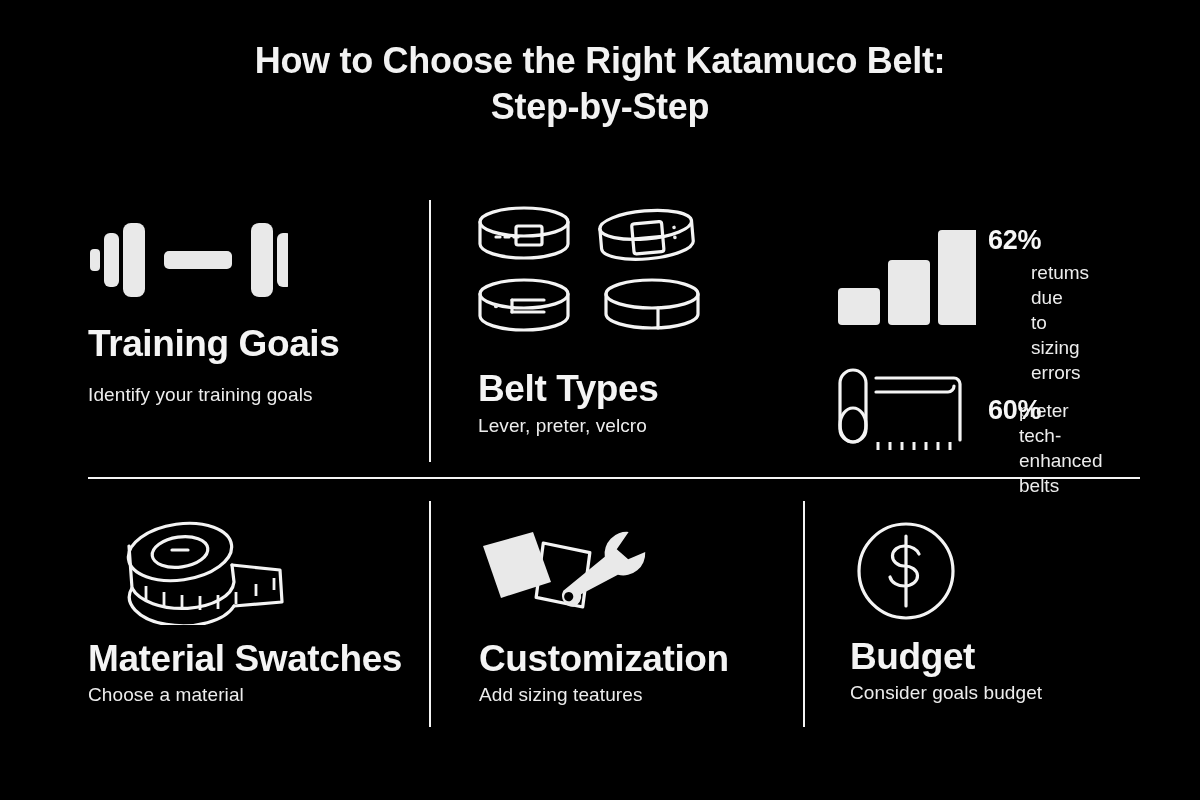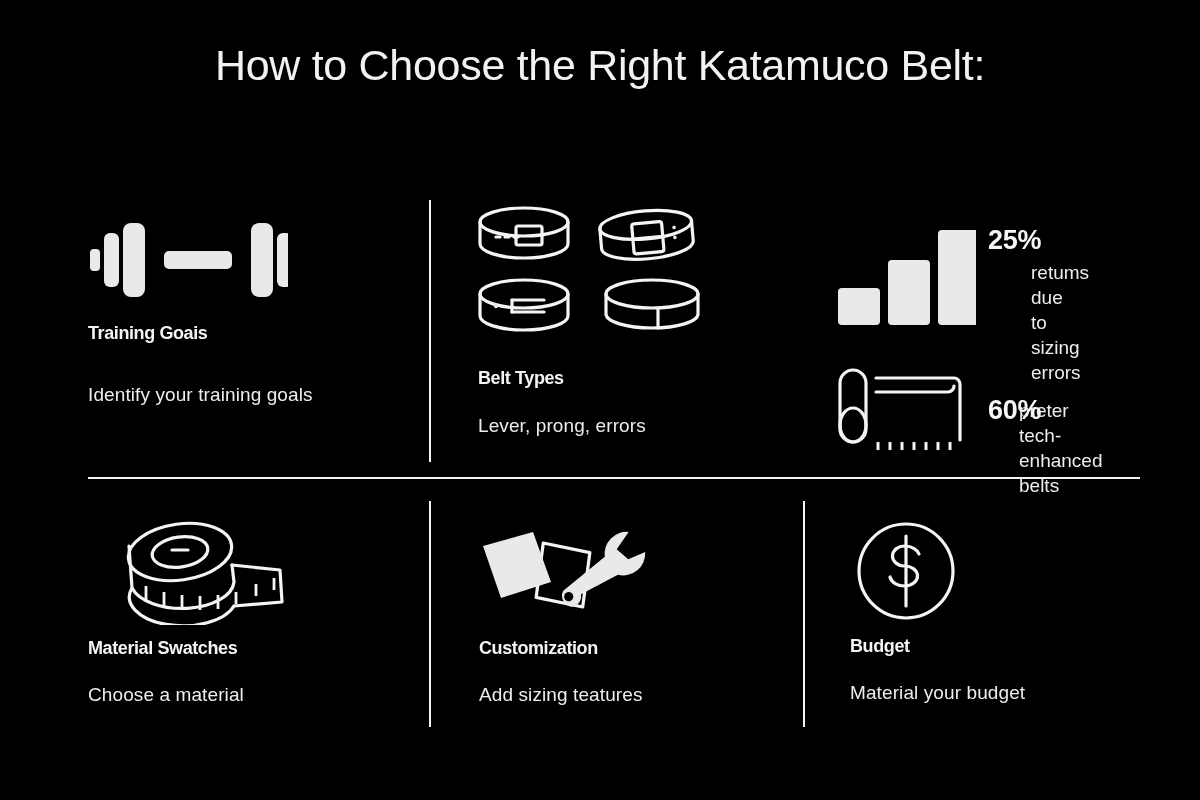--- a/index.html
+++ b/index.html
@@ -9,33 +9,33 @@
     font-family:"Liberation Sans", sans-serif;
     overflow:hidden;
   }
   .canvas { position:relative; width:1200px; height:800px; background:#000; }
 
   
   .title {
     position:absolute; left:0; top:38px; width:1200px;
     text-align:center;
     color:#f2f2f2;
-    font-size:43px; font-weight:normal; line-height:1.28;
+    font-size:36px; font-weight:bold; line-height:1.28;
     letter-spacing:-0.3px;
   }
   .title .line { display:block; }
 
   
   .v-div { position:absolute; width:2px; background:#f4f4f4; }
   .h-div { position:absolute; height:2px; background:#f4f4f4; }
 
   
   .cell { position:absolute; }
   .cell .heading {
-    color:#f4f4f4; font-weight:bold; font-size:18px;
+    color:#f4f4f4; font-weight:bold; font-size:37px;
     letter-spacing:-0.4px; white-space:nowrap;
   }
   .cell .sub {
     color:#ededed; font-weight:400; font-size:19px;
     letter-spacing:0.1px; white-space:nowrap;
   }
 
   
   .stat { position:absolute; }
   .stat .pct {
@@ -55,20 +55,21 @@
   .strokeico { fill:none; stroke:#f4f4f4; stroke-width:3.2;
                stroke-linecap:round; stroke-linejoin:round; }
 </style>
 </head>
 <body>
 
 <div class="canvas">
 
   <div class="title">
     <span class="line">How to Choose the Right Katamuco Belt:</span>
+    <span class="line">Step-by-Step</span>
   </div>
 
   <div class="v-div" style="left:429px; top:200px; height:262px;"></div>
   <div class="h-div" style="left:88px; top:477px; width:1052px;"></div>
   <div class="v-div" style="left:429px; top:501px; height:226px;"></div>
   <div class="v-div" style="left:803px; top:501px; height:226px;"></div>
 
   <div class="cell" style="left:88px; top:205px; width:330px;">
 
     <div class="icon" style="left:0px; top:0px;">
@@ -118,32 +119,32 @@
 
         <g transform="translate(128,76)">
           <ellipse class="strokeico" cx="52" cy="18" rx="46" ry="14"></ellipse>
           <path class="strokeico" d="M6 18 L6 38 A46 14 0 0 0 98 38 L98 18"></path>
           <path class="strokeico" d="M58 32 v20" stroke-width="2.8"></path>
         </g>
       </svg>
     </div>
 
     <div class="heading" style="position:absolute; left:6px; top:168px;text-align:right;">Belt Types</div>
-    <div class="sub" style="position:absolute; left:6px; top:215px;">Lever, prong,  errors</div>
+    <div class="sub" style="position:absolute; left:6px; top:215px;">Lever, preter,  velcro</div>
   </div>
 
   <div class="stat" style="left:836px; top:222px;">
     <div class="icon" style="left:0px; top:0px;">
       <svg width="140" height="105" viewBox="0 0 140 105">
         <rect class="fillico" x="2" y="66" width="42" height="37" rx="4"></rect>
         <rect class="fillico" x="52" y="38" width="42" height="65" rx="4"></rect>
         <rect class="fillico" x="102" y="8" width="42" height="95" rx="4"></rect>
       </svg>
     </div>
-    <div class="pct" style="position:absolute; left:152px; top:4px;">25%</div>
+    <div class="pct" style="position:absolute; left:152px; top:4px;">62%</div>
     <div class="desc" style="position:absolute; left:152px; top:38px;">retums due
 to sizing errors</div>
   </div>
 
   <div class="stat" style="left:836px; top:362px;">
     <div class="icon" style="left:0px; top:4px;">
       <svg width="130" height="92" viewBox="0 0 130 92">
         <rect class="strokeico" x="4" y="4" width="26" height="72" rx="13"></rect>
         <ellipse class="strokeico" cx="17" cy="59" rx="13" ry="17"></ellipse>
         <path class="strokeico" d="M40 12 H118 a6 6 0 0 1 6 6 v56"></path>
@@ -225,16 +226,16 @@
     <div class="icon" style="left:3px; top:0px;">
       <svg width="106" height="106" viewBox="0 0 106 106">
         <circle class="strokeico" cx="53" cy="53" r="47" stroke-width="4.5"></circle>
         <path class="strokeico" stroke-width="5" d="M66 36 a15 11 0 0 0 -14 -8 a12 10 0 0 0 -1 20
                  a13 10 0 0 1 1 20 a15 11 0 0 1 -15 -9"></path>
         <path class="strokeico" stroke-width="5" d="M53 18 v70"></path>
       </svg>
     </div>
 
     <div class="heading" style="position:absolute; left:0px; top:118px;">Budget</div>
-    <div class="sub" style="position:absolute; left:0px; top:164px;">Material your budget</div>
+    <div class="sub" style="position:absolute; left:0px; top:164px;">Consider goals budget</div>
   </div>
 
 </div>
 
 </body></html>

